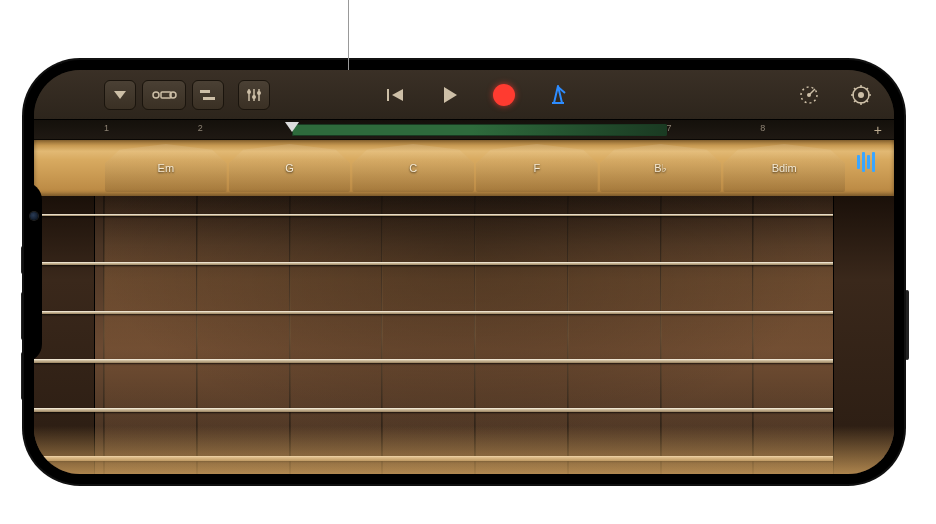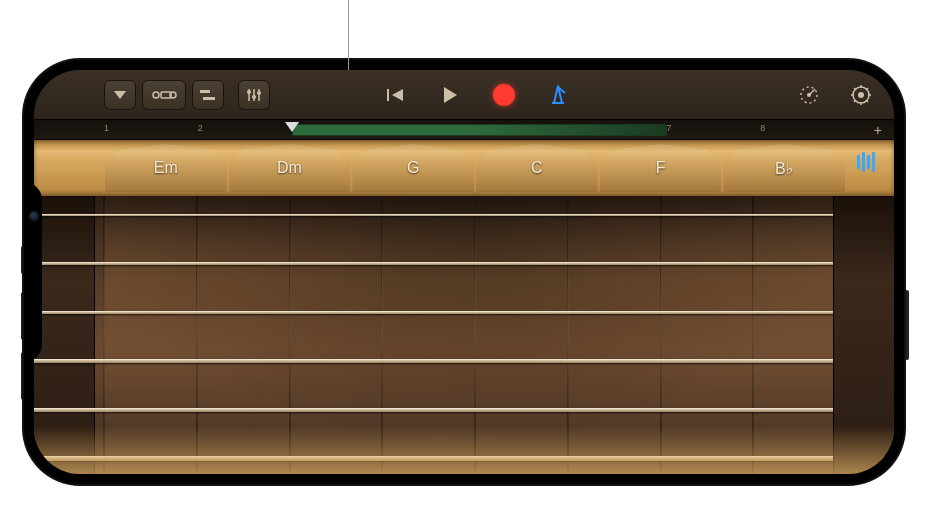--- a/index.html
+++ b/index.html
@@ -108,21 +108,21 @@
   }
   .chord-tab {
     flex:1; margin:0 1px;
     background:linear-gradient(to bottom,
        rgba(255,255,255,0.12) 0%,
        rgba(255,255,255,0.05) 20%,
        rgba(0,0,0,0.12) 100%);
     border-radius:3px 3px 2px 2px;
     position:relative;
     display:flex; align-items:center; justify-content:center;
-    color:#f5ead4; font-size:16px; font-weight:500;
+    color:#f5ead4; font-size:11px; font-weight:500;
     text-shadow:0 1px 2px rgba(0,0,0,0.7);
     clip-path: polygon(0% 40%, 12% 12%, 50% 0%, 88% 12%, 100% 40%, 100% 100%, 0% 100%);
   }
   .autoplay {
     position:absolute; top:78px; right:14px; width:28px; height:28px;
     display:flex; align-items:center; justify-content:center; gap:2px;
     z-index:14;
   }
   .autoplay span { width:3px; background:#3aa6ff; border-radius:1px; }
   .autoplay span:nth-child(1){height:14px;}
@@ -289,25 +289,25 @@
           <div class="tick" style="left: 87.5%;">8</div>
           <div class="region" style="left: 25%; width: 50%;"></div>
           <div class="playhead" style="left: calc(25% - 7px);"></div>
         </div>
       <div class="add-btn">+</div>
     </div>
 
     <div class="wood-band">
       <div class="chord-row" id="chord-row">
           <div class="chord-tab">Em</div>
-          <div class="chord-tab">Dm</div>
           <div class="chord-tab">G</div>
           <div class="chord-tab">C</div>
           <div class="chord-tab">F</div>
           <div class="chord-tab">B♭</div>
+          <div class="chord-tab">Bdim</div>
         </div>
     </div>
     <div class="autoplay">
       <span></span>
         <span></span>
         <span></span>
         <span></span>
     </div>
 
     <div class="fretboard" id="fretboard">

